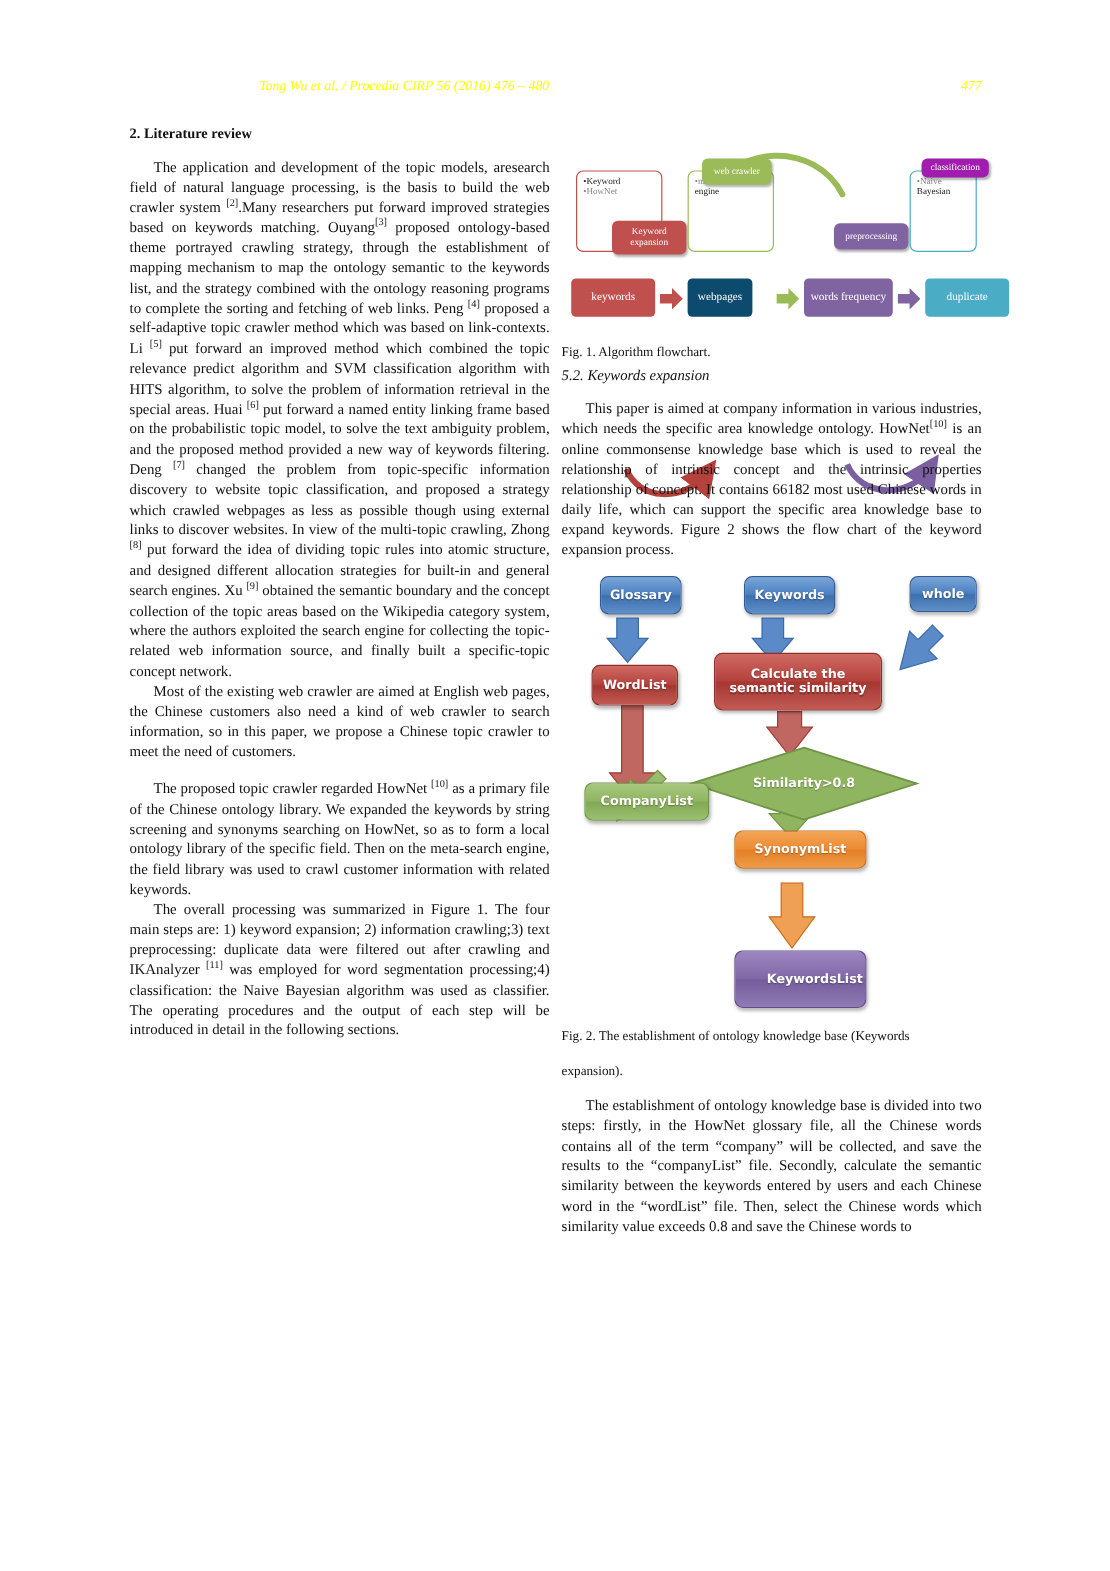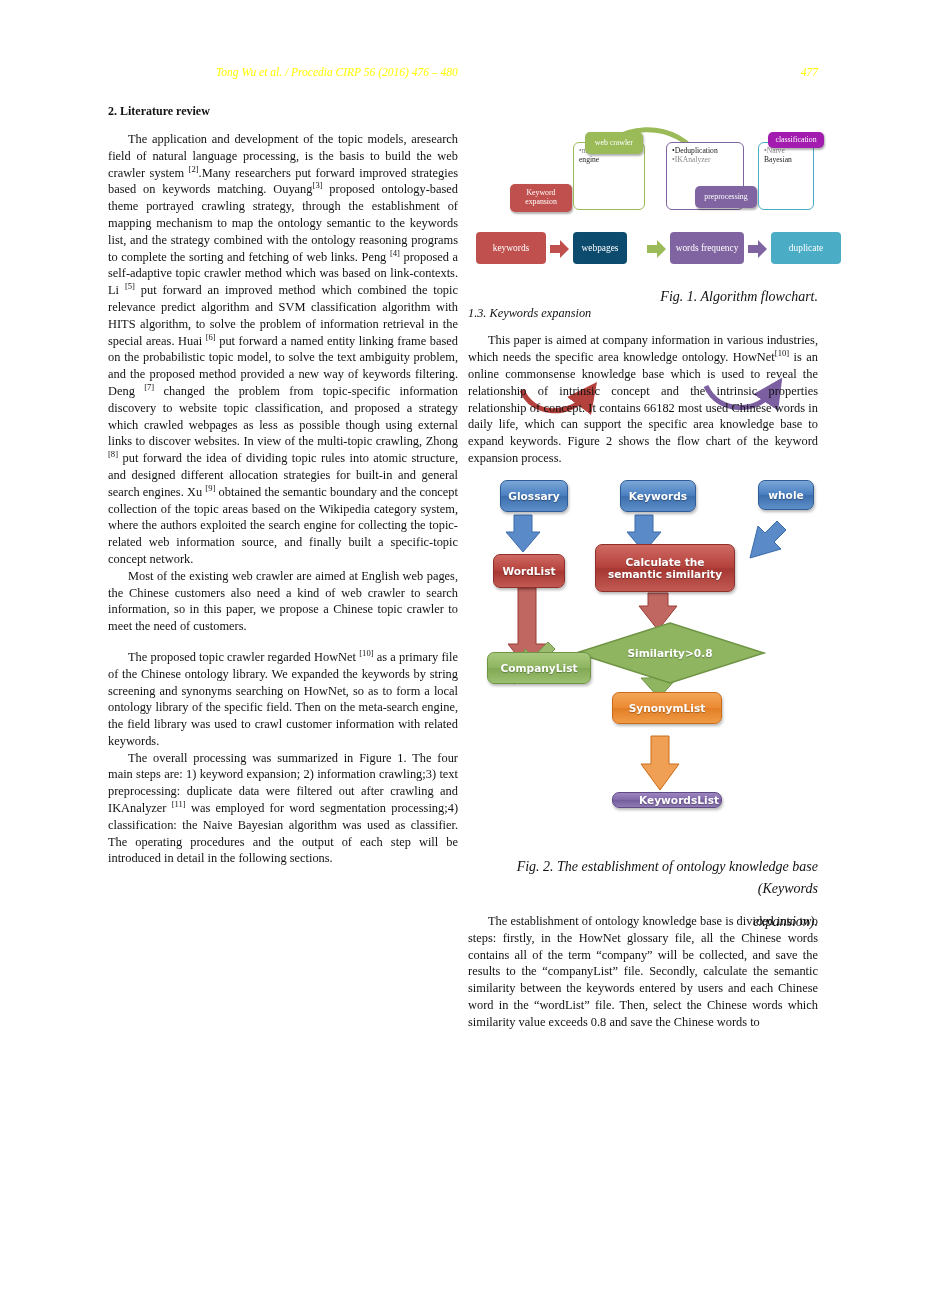--- a/index.html
+++ b/index.html
@@ -66,25 +66,24 @@
     text-indent: 20px;
     hyphens: none;
   }
   p.body + p.body { margin-top: 0; }
   sup.ref { font-size: 8.6px; vertical-align: super; line-height: 0; }
 
   .spacer-14 { height: 14px; }
 
   
   .figcap {
-    font-size: 14px;
-    text-align: right;
+    font-size: 11px;
+    text-align: left;
     line-height: 1.55;
     margin: 0;
-    font-style: italic;
   }
 
   
   #fig1 {
     position: absolute;
     left: 470px;
     top: 112px;
     width: 350px;
     height: 170px;
   }
@@ -226,38 +225,38 @@
 </div>
 
 <div id="fig1">
 
   
   <svg width="350" height="170">
     <path d="M 120 56 C 140 6, 210 6, 232 50" fill="none" stroke="#9bbb59" stroke-width="5" stroke-linecap="round"></path>
   </svg>
 
   
+  <div class="f1box f1outline" style="left:10px; top:30px; width:72px; height:68px; border-color:#c0504d;">
+    <div class="bullets">
+      <div>•Keyword</div>
+      <div class="faded">•HowNet</div>
+    </div>
+  </div>
   <div class="tag" style="left:40px; top:72px; width:62px; height:28px; background:#c0504d;">Keyword expansion</div>
 
   
   <div class="f1box f1outline" style="left:103px; top:30px; width:72px; height:68px; border-color:#9bbb59;">
     <div class="bullets">
       <div class="faded">•meta-search</div>
       <div>engine</div>
     </div>
   </div>
   <div class="tag" style="left:115px; top:20px; width:58px; height:22px; background:#9bbb59;">web crawler</div>
 
   
-  <div class="f1box f1outline" style="left:196px; top:30px; width:78px; height:68px; border-color:#8064a2;">
-    <div class="bullets">
-      <div>•Deduplication</div>
-      <div class="faded">•IKAnalyzer</div>
-    </div>
-  </div>
   <div class="tag" style="left:225px; top:74px; width:62px; height:22px; background:#8064a2;">preprocessing</div>
 
   
   <div class="f1box f1outline" style="left:288px; top:30px; width:56px; height:68px; border-color:#4bacc6;">
     <div class="bullets">
       <div class="faded">•Naive</div>
       <div>Bayesian</div>
     </div>
   </div>
   <div class="tag" style="left:298px; top:20px; width:56px; height:16px; background:#a21caf;">classification</div>
@@ -288,21 +287,21 @@
   <div class="bottombox" style="left:200px; top:120px; width:74px; height:32px; background:#8064a2;">words frequency</div>
   <svg class="fatarrow" style="left:278px; top:128px;" width="20" height="18">
     <path d="M0,5 L10,5 L10,0 L19,9 L10,18 L10,13 L0,13 Z" fill="#8064a2"></path>
   </svg>
   <div class="bottombox" style="left:301px; top:120px; width:70px; height:32px; background:#4bacc6;">duplicate</div>
 </div>
 
 <p class="figcap" style="position:absolute; left:468px; top:286px; width:350px;">Fig. 1. Algorithm flowchart.</p>
 
 <div class="col col-right" style="top:306px;">
-  <h3 class="subsec">1.3. Keywords expansion</h3>
+  <h3 class="subsec">5.2. Keywords expansion</h3>
   <p class="body"><span>This paper is aimed at company information in various industries, which needs the specific area knowledge ontology. HowNet</span><sup class="ref">[10]</sup><span> is an online commonsense knowledge base which is used to reveal the relationship of intrinsic concept and the intrinsic properties relationship of concept. It contains 66182 most used Chinese words in daily life, which can support the specific area knowledge base to expand keywords. Figure 2 shows the flow chart of the keyword expansion process.</span></p>
 </div>
 
 <div id="fig2">
 
   <svg width="350" height="378">
 
     <g>
       <path d="M44,41 L44,58 L36,58 L53,78 L70,58 L62,58 L62,41 Z" fill="#5b8ac9" stroke="#3a6aa8" stroke-width="1"></path>
     </g>
@@ -345,21 +344,21 @@
 
   <div class="diamond" style="left:105px; top:148px; width:190px; height:62px;">
     <svg width="190" height="62">
       <polygon points="95,1 189,31 95,61 1,31" fill="#8fb561" stroke="#6f9445" stroke-width="1.5"></polygon>
     </svg>
     <span class="dlabel">Similarity&gt;0.8</span>
   </div>
 
   <div class="n green" style="left:17px; top:178px; width:104px; height:32px;">CompanyList</div>
   <div class="n orange" style="left:142px; top:218px; width:110px; height:32px;">SynonymList</div>
-  <div class="n purple" style="left:142px; top:318px; width:110px; height:16px;padding-left:24px;">KeywordsList</div>
+  <div class="n purple" style="left:142px; top:318px; width:110px; height:48px;padding-left:24px;">KeywordsList</div>
 </div>
 
 <div style="position:absolute; left:468px; top:856px; width:350px;">
   <p class="figcap">Fig. 2. The establishment of ontology knowledge base (Keywords</p>
   <p class="figcap" style="margin-top:12px;">expansion).</p>
 </div>
 
 <div class="col col-right" style="top:913px;">
   <p class="body">The establishment of ontology knowledge base is divided into two steps: firstly, in the HowNet glossary file, all the Chinese words contains all of the term “company” will be collected, and save the results to the “companyList” file. Secondly, calculate the semantic similarity between the keywords entered by users and each Chinese word in the “wordList” file. Then, select the Chinese words which similarity value exceeds 0.8 and save the Chinese words to</p>
 </div>

